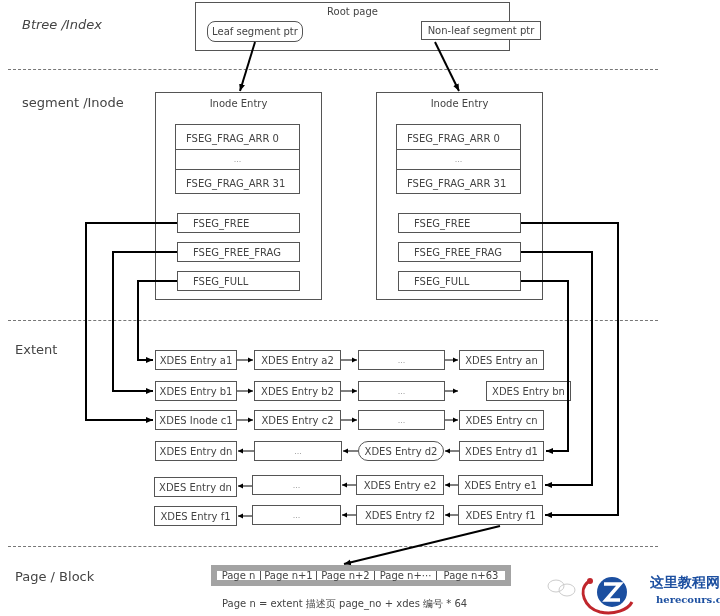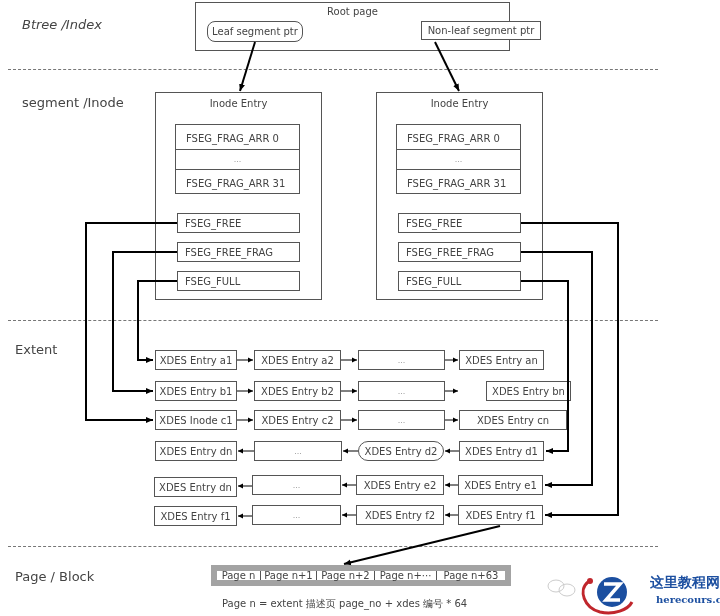--- a/index.html
+++ b/index.html
@@ -2,21 +2,21 @@
 <html><head>
 <meta charset="utf-8">
 <style>
   html, body { margin:0; padding:0; background:#ffffff; }
   body { width:720px; height:616px; position:relative; overflow:hidden;
          font-family:"DejaVu Sans", "Liberation Sans", sans-serif; color:#333; }
   .layer-label { position:absolute; font-size:13px; color:#444; }
   .divider { position:absolute; left:8px; height:0; border-top:1px dashed #777; }
   .box { position:absolute; box-sizing:border-box; border:1px solid #555; background:#fff;
          font-size:10px; color:#444; display:flex; align-items:center; justify-content:center; white-space:nowrap; }
-  .box.left { justify-content:flex-start; padding-left:7px; }
+  .box.left { justify-content:flex-start; padding-left:15px; }
   .frame { position:absolute; box-sizing:border-box; border:1px solid #555; background:#fff; }
   .frame-title { position:absolute; left:0; right:0; text-align:center; font-size:10px; color:#444; }
   .arr-group { position:absolute; box-sizing:border-box; border:1px solid #555; }
   .arr-row { position:absolute; left:0; right:0; font-size:10px; color:#444; padding-left:10px; box-sizing:border-box; }
   .arr-row.dots { text-align:center; padding-left:0; color:#999; font-size:8px; }
   .sep { position:absolute; left:-1px; right:-1px; border-top:1px solid #555; }
   .page-strip { position:absolute; left:211px; top:565px; height:21px; display:flex; border:6px solid #a3a3a3; box-sizing:border-box; }
   .page-cell { font-size:10px; color:#444; display:flex; align-items:center; justify-content:center; border-right:1px solid #555; box-sizing:border-box; }
   .page-cell:last-child { border-right:none; }
   .formula { position:absolute; left:222px; top:597px; font-size:10px; color:#444; white-space:nowrap; }
@@ -78,21 +78,21 @@
 <div class="box" style="left:459px;top:350px;width:85px;height:20px;">XDES Entry an</div>
 
 <div class="box" style="left:155px;top:381px;width:82px;height:20px;">XDES Entry b1</div>
 <div class="box" style="left:254px;top:381px;width:87px;height:20px;">XDES Entry  b2</div>
 <div class="box dots-text" style="left:358px;top:381px;width:87px;height:20px;">...</div>
 <div class="box" style="left:459px;top:381px;width:85px;height:20px;margin-left:27px;">XDES Entry bn</div>
 
 <div class="box" style="left:155px;top:410px;width:82px;height:20px;">XDES Inode c1</div>
 <div class="box" style="left:254px;top:410px;width:87px;height:20px;">XDES Entry  c2</div>
 <div class="box dots-text" style="left:358px;top:410px;width:87px;height:20px;">...</div>
-<div class="box" style="left:459px;top:410px;width:108px;height:20px;">XDES Entry cn</div>
+<div class="box" style="left:459px;top:410px;width:85px;height:20px;">XDES Entry cn</div>
 
 <div class="box" style="left:155px;top:441px;width:82px;height:20px;">XDES Entry dn</div>
 <div class="box dots-text" style="left:254px;top:441px;width:88px;height:20px;">...</div>
 <div class="box" style="left:358px;top:441px;width:86px;height:20px;border-radius:10px;">XDES Entry  d2</div>
 <div class="box" style="left:459px;top:441px;width:85px;height:20px;">XDES Entry d1</div>
 
 <div class="box" style="left:154px;top:477px;width:83px;height:20px;">XDES Entry dn</div>
 <div class="box dots-text" style="left:252px;top:475px;width:89px;height:20px;">...</div>
 <div class="box" style="left:356px;top:475px;width:88px;height:20px;">XDES Entry  e2</div>
 <div class="box" style="left:458px;top:475px;width:85px;height:20px;">XDES Entry e1</div>

